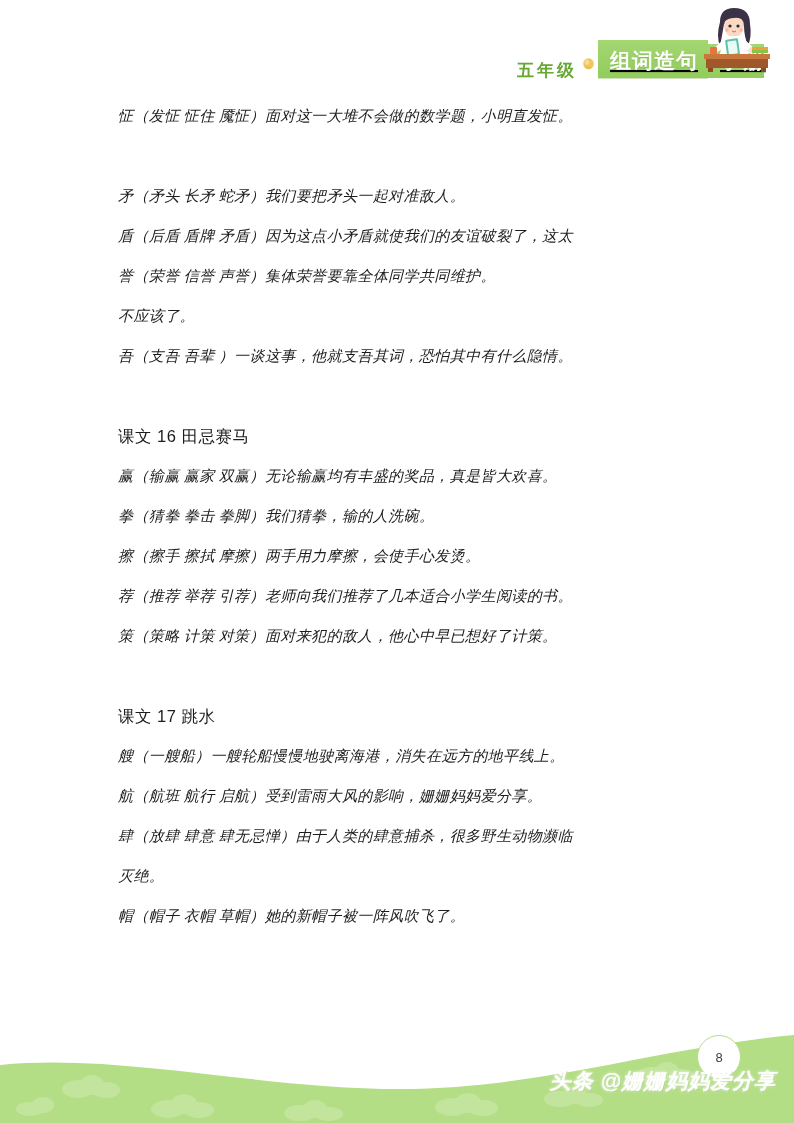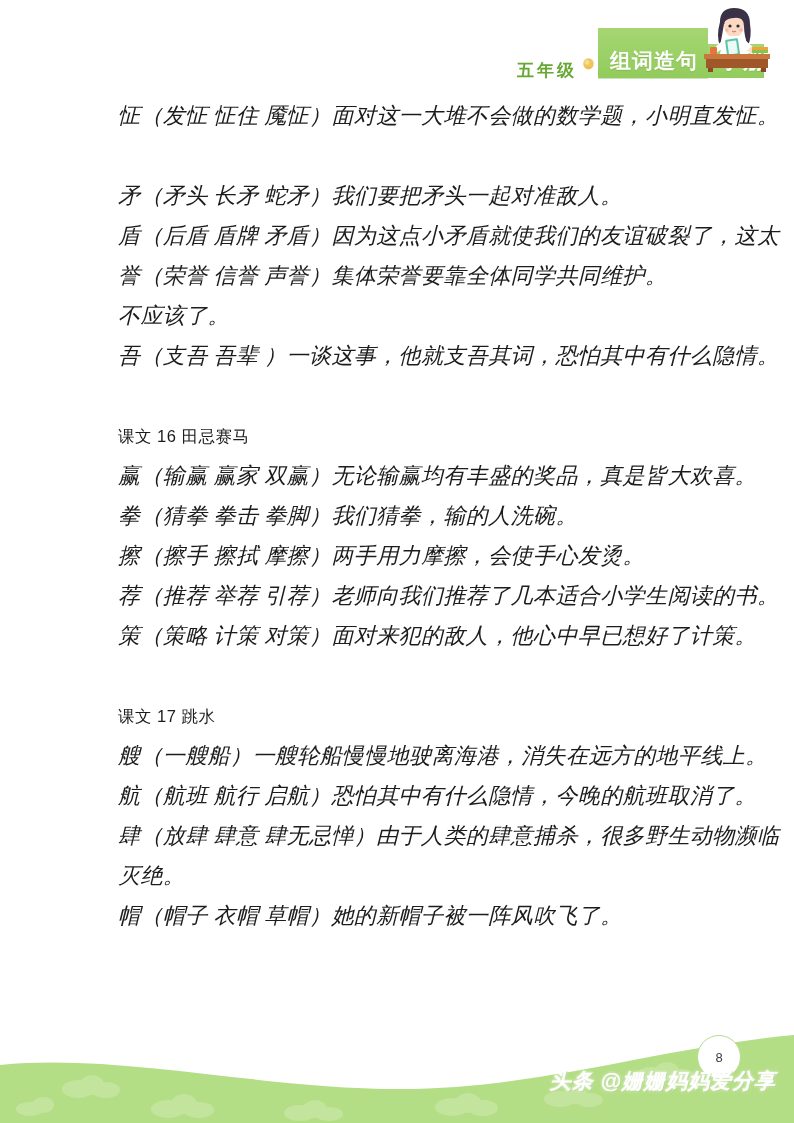--- a/index.html
+++ b/index.html
@@ -53,24 +53,25 @@
     height: 15px;
     position: relative;
     top: -4px;
     margin-right: 2px;
   }
   .banner-green {
     background: linear-gradient(180deg, #a5d673 0%, #92cc5c 100%);
     height: 34px;
     display: flex;
     align-items: center;
-    padding: 16px 10px 0 12px;
+    padding: 4px 10px 0 12px;
     position: relative;
     top: 2px;
     box-shadow: 0 1px 0 rgba(120,170,70,0.35);
+    text-decoration: underline;
   }
   .banner-green .title-main {
     font-family: "Liberation Sans", "DejaVu Sans", sans-serif;
     font-size: 21px;
     font-weight: bold;
     color: #ffffff;
     letter-spacing: 1px;
     text-shadow: 0 1px 1px rgba(110,160,60,0.45);
   }
   .banner-green .title-sub {
@@ -101,21 +102,21 @@
 
   
   .content {
     position: absolute;
     left: 118px;
     top: 96px;
     width: 560px;
   }
   .line {
     font-family: "Liberation Serif", "DejaVu Serif", serif;
-    font-size: 22px;
+    font-size: 15px;
     color: #1c1c1c;
     line-height: 40px;
     white-space: nowrap;
     letter-spacing: 0.4px;
   }
   .line.kai {
     font-style: italic;
     font-family: "Liberation Serif", "DejaVu Serif", serif;
   }
   .heading {
@@ -258,21 +259,21 @@
     <div class="line kai">赢（输赢 赢家 双赢）无论输赢均有丰盛的奖品，真是皆大欢喜。</div>
     <div class="line kai">拳（猜拳 拳击 拳脚）我们猜拳，输的人洗碗。</div>
     <div class="line kai">擦（擦手 擦拭 摩擦）两手用力摩擦，会使手心发烫。</div>
     <div class="line kai">荐（推荐 举荐 引荐）老师向我们推荐了几本适合小学生阅读的书。</div>
     <div class="line kai">策（策略 计策 对策）面对来犯的敌人，他心中早已想好了计策。</div>
 
     <div class="gap"></div>
 
     <div class="heading">课文 17  跳水</div>
     <div class="line kai">艘（一艘船）一艘轮船慢慢地驶离海港，消失在远方的地平线上。</div>
-    <div class="line kai">航（航班 航行 启航）恐怕其中有什么隐情，今晚的航班取消了。</div>
+    <div class="line kai">航（航班 航行 启航）受到雷雨大风的影响，姗姗妈妈爱分享。</div>
     <div class="line kai">肆（放肆 肆意 肆无忌惮）由于人类的肆意捕杀，很多野生动物濒临</div>
     <div class="line kai">灭绝。</div>
     <div class="line kai">帽（帽子 衣帽 草帽）她的新帽子被一阵风吹飞了。</div>
   </div>
 
   <div class="footer">
     <svg width="794" height="110" viewBox="0 0 794 110">
       <defs>
         <clipPath id="waveclip">
           <path d="M0 52 C 120 40, 260 76, 400 76 C 540 76, 660 34, 794 22 L794 110 L0 110 Z"></path>

